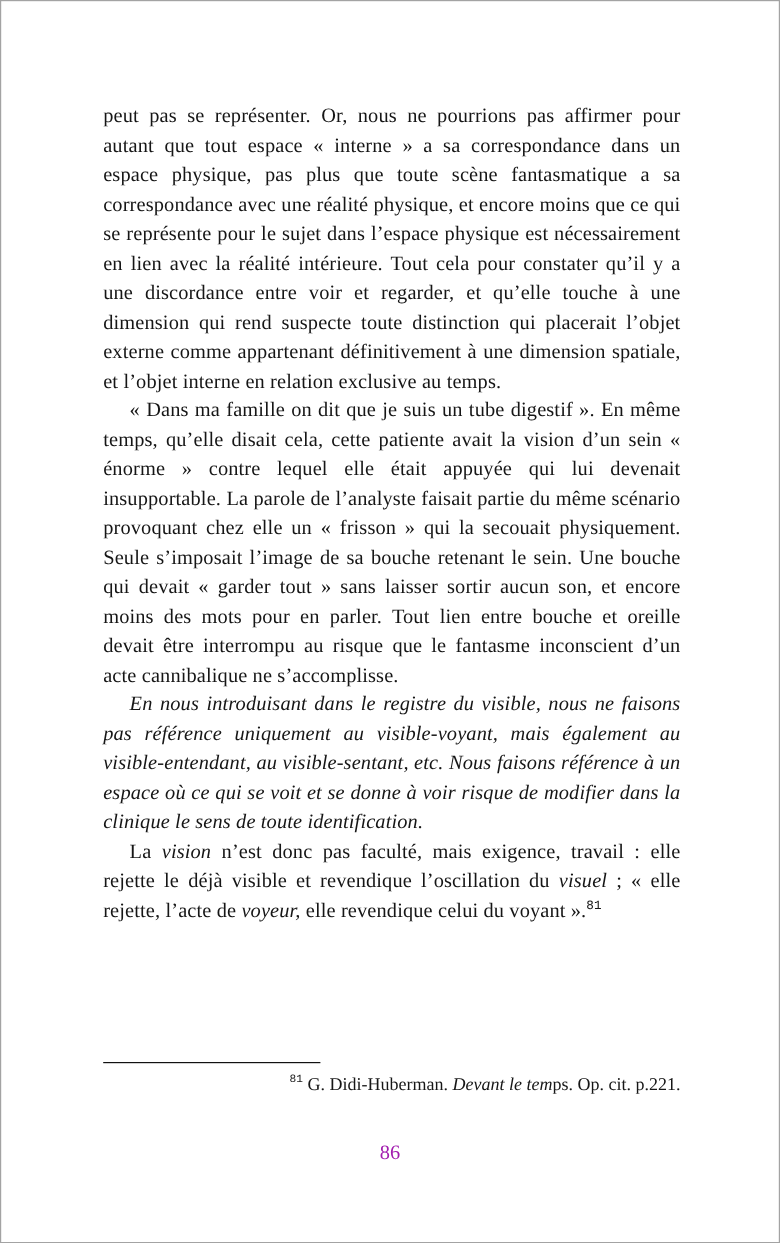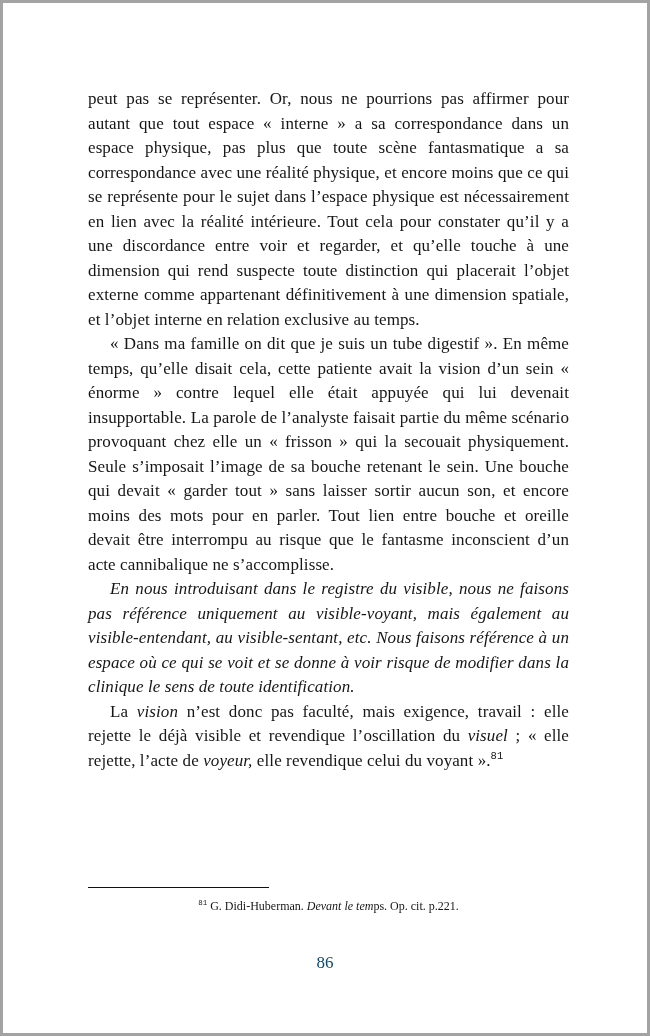--- a/index.html
+++ b/index.html
@@ -6,21 +6,21 @@
     margin: 0;
     padding: 0;
     background: #ffffff;
   }
   .book-page {
     position: relative;
     width: 650px;
     height: 1036px;
     background: #ffffff;
     box-sizing: border-box;
-    border: 3px solid #a3a3a3;
+    border: 1px solid #a3a3a3;
     font-family: "Liberation Serif", "DejaVu Serif", serif;
     color: #161616;
     overflow: hidden;
   }
   .text-block {
     position: absolute;
     left: 85px;
     top: 84px;
     width: 481px;
   }
@@ -45,33 +45,33 @@
     top: 884px;
     width: 481px;
   }
   .footnote-rule {
     width: 181px;
     height: 0;
     border-top: 1.5px solid #111111;
     margin-bottom: 10px;
   }
   .footnote-text {
-    font-size: 12px;
+    font-size: 15px;
     line-height: 17px;
-    text-align: center;
+    text-align: right;
     margin: 0;
   }
   .page-number {
     position: absolute;
     left: 0;
     top: 950px;
     width: 100%;
     text-align: center;
     font-size: 17px;
-    color: #0c4a6e;
+    color: #a21caf;
   }
 </style>
 </head>
 <body>
 
 <div class="book-page">
 
   <div class="text-block">
     <p><span>peut pas se représenter. Or, nous ne pourrions pas affirmer pour autant que tout espace « interne » a sa correspondance dans un espace physique, pas plus que toute scène fantasmatique a sa correspondance avec une réalité physique, et encore moins que ce qui se représente pour le sujet dans l’espace physique est nécessairement en lien avec la réalité intérieure. Tout cela pour constater qu’il y a une discordance entre voir et regarder, et qu’elle touche à une dimension qui rend suspecte toute distinction qui placerait l’objet externe comme appartenant définitivement à une dimension spatiale, et l’objet interne en relation exclusive au temps.</span></p>
     <p class="indent gap-before"><span>« Dans ma famille on dit que je suis un tube digestif ». En même temps, qu’elle disait cela, cette patiente avait la vision d’un sein « énorme » contre lequel elle était appuyée qui lui devenait insupportable. La parole de l’analyste faisait partie du même scénario provoquant chez elle un « frisson » qui la secouait physiquement. Seule s’imposait l’image de sa bouche retenant le sein. Une bouche qui devait « garder tout » sans laisser sortir aucun son, et encore moins des mots pour en parler. Tout lien entre bouche et oreille devait être interrompu au risque que le fantasme inconscient d’un acte cannibalique ne s’accomplisse.</span></p>

